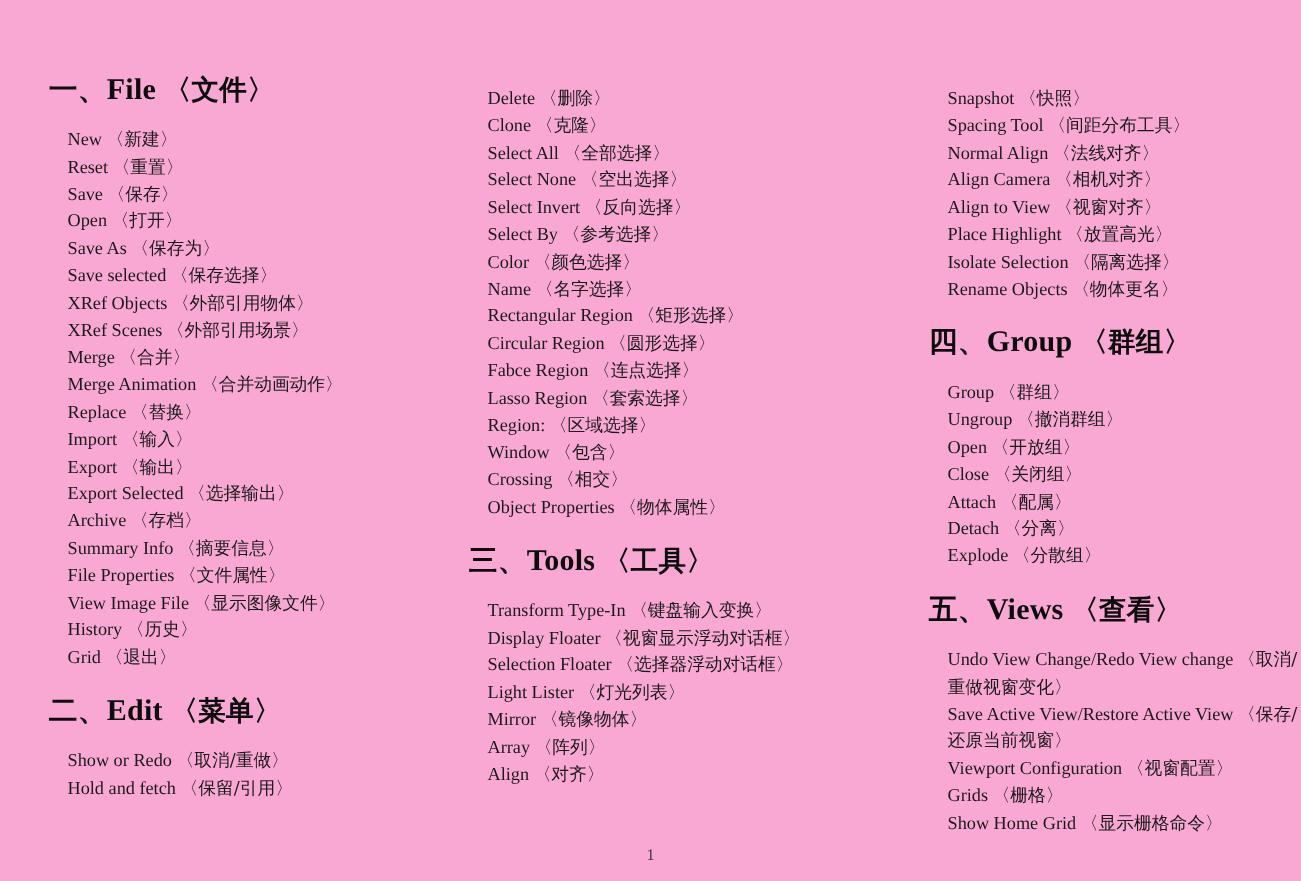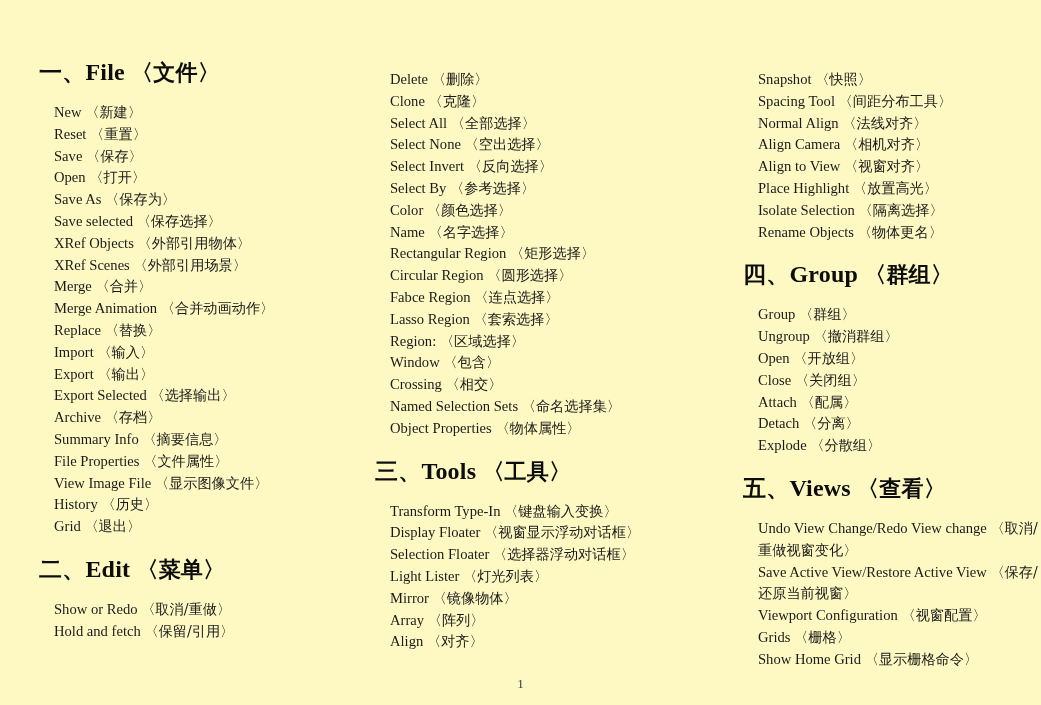--- a/index.html
+++ b/index.html
@@ -13,21 +13,21 @@
     height: 705px;
     position: relative;
     font-family: "Liberation Serif", "DejaVu Serif", serif;
     color: #1a1a1a;
     overflow: hidden;
   }
 
   #page {
     position: absolute;
     inset: 0;
-    background: #fef9c3;
+    background: #f9a8d4;
   }
 
   .column {
     position: absolute;
     top: 0;
     box-sizing: border-box;
   }
 
   #col-1 { left: 39px;  width: 300px; }
   #col-2 { left: 375px; width: 320px; }
@@ -149,21 +149,20 @@
           <li class="entry"><span class="en">Select By</span> <span class="zh">〈参考选择〉</span></li>
           <li class="entry"><span class="en">Color</span> <span class="zh">〈颜色选择〉</span></li>
           <li class="entry"><span class="en">Name</span> <span class="zh">〈名字选择〉</span></li>
           <li class="entry"><span class="en">Rectangular Region</span> <span class="zh">〈矩形选择〉</span></li>
           <li class="entry"><span class="en">Circular Region</span> <span class="zh">〈圆形选择〉</span></li>
           <li class="entry"><span class="en">Fabce Region</span> <span class="zh">〈连点选择〉</span></li>
           <li class="entry"><span class="en">Lasso Region</span> <span class="zh">〈套索选择〉</span></li>
           <li class="entry"><span class="en">Region:</span> <span class="zh">〈区域选择〉</span></li>
           <li class="entry"><span class="en">Window</span> <span class="zh">〈包含〉</span></li>
           <li class="entry"><span class="en">Crossing</span> <span class="zh">〈相交〉</span></li>
-          <li class="entry"><span class="en">Named Selection Sets</span> <span class="zh">〈命名选择集〉</span></li>
           <li class="entry"><span class="en">Object Properties</span> <span class="zh">〈物体属性〉</span></li>
         </ul>
       </div>
       <div class="section">
         <div class="section-heading"><span class="num">三、</span><span class="en">Tools</span> <span class="zh">〈工具〉</span></div>
         <ul class="entry-list">
           <li class="entry"><span class="en">Transform Type-In</span> <span class="zh">〈键盘输入变换〉</span></li>
           <li class="entry"><span class="en">Display Floater</span> <span class="zh">〈视窗显示浮动对话框〉</span></li>
           <li class="entry"><span class="en">Selection Floater</span> <span class="zh">〈选择器浮动对话框〉</span></li>
           <li class="entry"><span class="en">Light Lister</span> <span class="zh">〈灯光列表〉</span></li>

